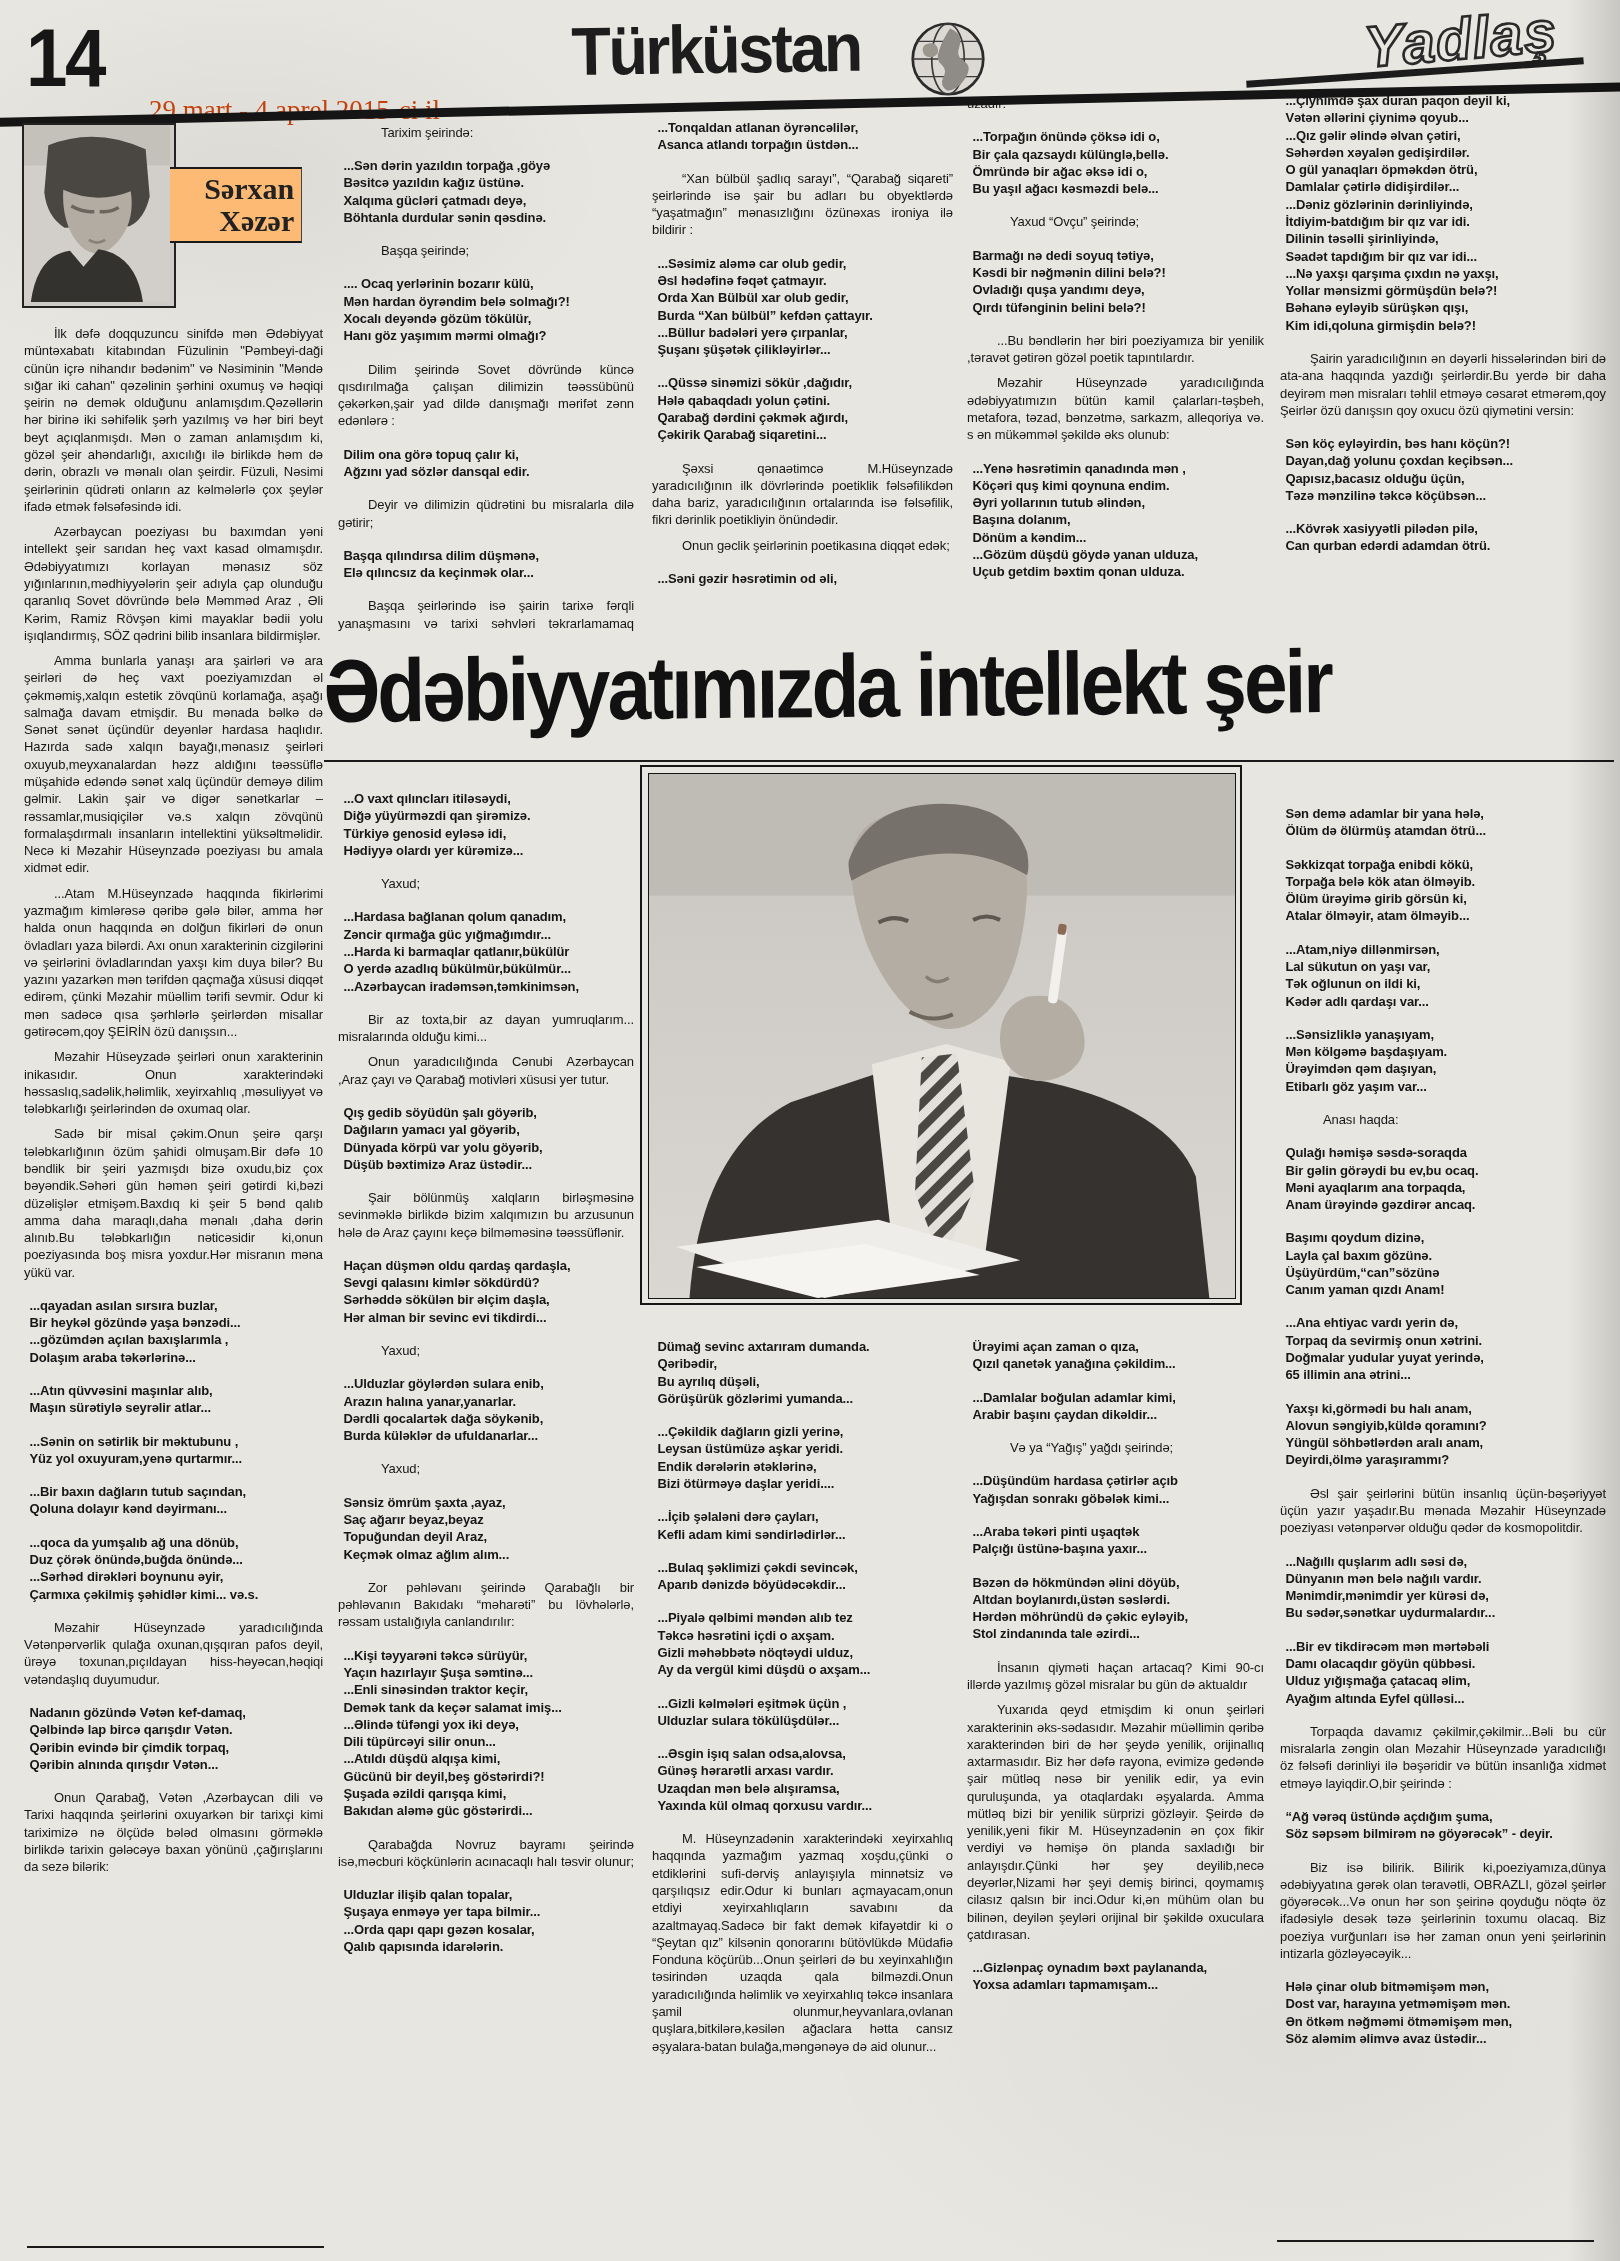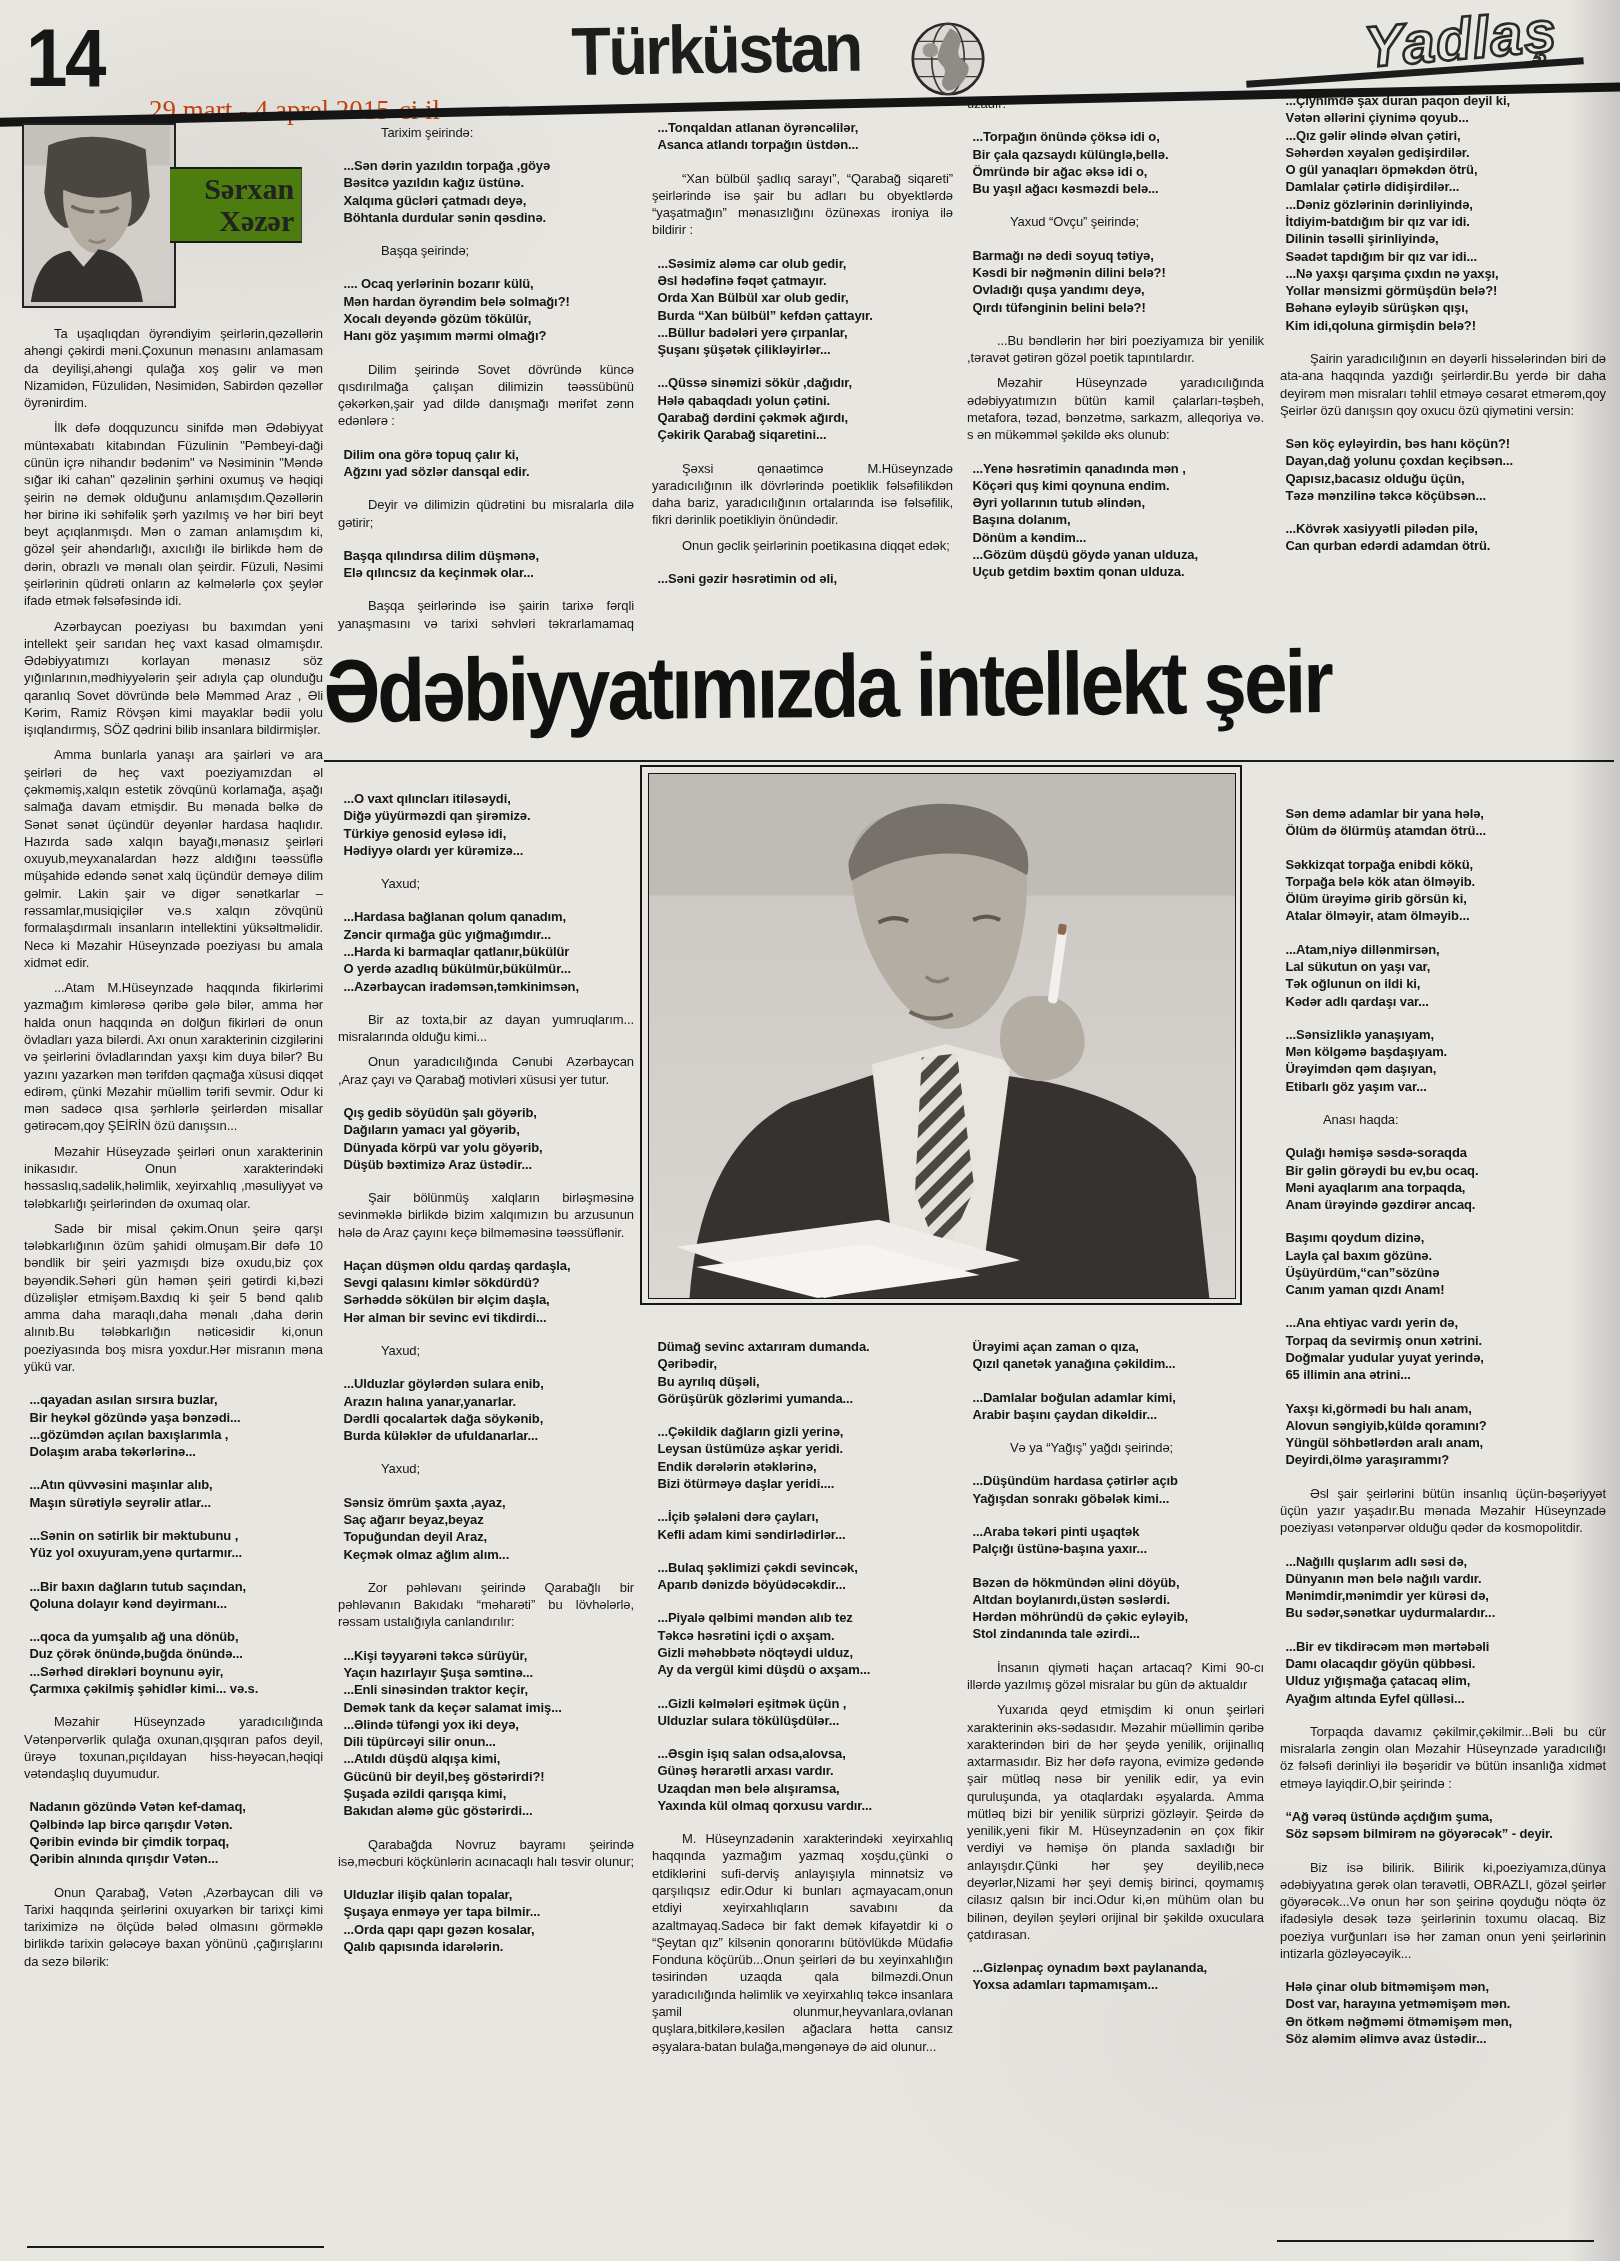--- a/index.html
+++ b/index.html
@@ -19,21 +19,21 @@
   .issuedate{left:149px;top:59px;font-family:"Liberation Serif",serif;font-size:27px;color:#c2410c;margin-top:36px;}
   .masthead{left:571px;top:12px;font-size:68px;font-weight:bold;letter-spacing:-2.7px;
        transform:scaleX(.95) rotate(-.8deg);transform-origin:left top;color:#1d1d1d;}
   .globe{left:908px;top:19px;}
   .corner{left:1364px;top:5.4px;font-size:58px;font-weight:bold;font-style:italic;
        color:#e8e6e1;-webkit-text-stroke:2.7px #2a2a2a;letter-spacing:1.4px;transform:rotate(-5deg);}
   .corner-bar{left:1246px;top:69px;width:338px;height:7.4px;background:#1c1c1c;transform:rotate(-4deg);}
   .top-rule{left:-6.8px;top:100px;width:1641px;height:8.8px;background:#151515;transform:rotate(-1.25deg);}
   
   .author-photo{left:22px;top:123px;width:150px;height:181px;border:2px solid #222;background:#cfccc7;}
-  .author-plate{left:170px;top:167px;width:132px;height:76px;background:#4d7c0f;
+  .author-plate{left:170px;top:167px;width:132px;height:76px;background:#fdba74;
        border-top:2.7px solid #1a1a1a;border-bottom:2.7px solid #1a1a1a;border-right:1.4px solid #444;
        text-align:right;padding:4px 6.8px 0 0;box-sizing:border-box;
        font-family:"Liberation Serif",serif;font-weight:bold;font-size:30px;line-height:1.05;color:#222;}
   
   .col{position:absolute;font-size:13px;line-height:1.33;letter-spacing:-0.1px;overflow:hidden;}
   .blk{margin:0 0 2.7px;}
   .p{text-align:justify;text-indent:30px;margin-top:8px;}
   .lead{text-align:justify;}
   .v{font-weight:bold;white-space:pre-line;margin:16px 0;padding-left:5.4px;}
   .cue{text-indent:43px;margin:10.8px 0 4px;}
@@ -82,21 +82,20 @@
       <path d="M10 262 q10 -70 58 -76 l20 24 l22 -26 q56 8 66 78z" fill="#34322f"></path>
     </svg>
   </div>
   <div class="abs author-plate">
     <div>Sərxan</div>
     <div>Xəzər</div>
   </div>
 
   <div class="col" style="left:24px;top:317px;width:299px;height:1925px;">
     <div>
-        <div class="blk p">Ta uşaqlıqdan öyrəndiyim şeirlərin,qəzəllərin ahəngi çəkirdi məni.Çoxunun mənasını anlamasam da deyilişi,ahəngi qulağa xoş gəlir və mən Nizamidən, Füzulidən, Nəsimidən, Sabirdən qəzəllər öyrənirdim.</div>
         <div class="blk p">İlk dəfə doqquzuncu sinifdə mən Ədəbiyyat müntəxabatı kitabından Füzulinin "Pəmbeyi-daği cünün içrə nihandır bədənim" və Nəsiminin "Məndə sığar iki cahan" qəzəlinin şərhini oxumuş və həqiqi şeirin nə demək olduğunu anlamışdım.Qəzəllərin hər birinə iki səhifəlik şərh yazılmış və hər biri beyt beyt açıqlanmışdı. Mən o zaman anlamışdım ki, gözəl şeir ahəndarlığı, axıcılığı ilə birlikdə həm də dərin, obrazlı və mənalı olan şeirdir. Füzuli, Nəsimi şeirlərinin qüdrəti onların az kəlmələrlə çox şeylər ifadə etmək fəlsəfəsində idi.</div>
         <div class="blk p">Azərbaycan poeziyası bu baxımdan yəni intellekt şeir sarıdan heç vaxt kasad olmamışdır. Ədəbiyyatımızı korlayan mənasız söz yığınlarının,mədhiyyələrin şeir adıyla çap olunduğu qaranlıq Sovet dövründə belə Məmməd Araz , Əli Kərim, Ramiz Rövşən kimi mayaklar bədii yolu işıqlandırmış, SÖZ qədrini bilib insanlara bildirmişlər.</div>
         <div class="blk p">Amma bunlarla yanaşı ara şairləri və ara şeirləri də heç vaxt poeziyamızdan əl çəkməmiş,xalqın estetik zövqünü korlamağa, aşağı salmağa davam etmişdir. Bu mənada bəlkə də Sənət sənət üçündür deyənlər hardasa haqlıdır. Hazırda sadə xalqın bayağı,mənasız şeirləri oxuyub,meyxanalardan həzz aldığını təəssüflə müşahidə edəndə sənət xalq üçündür deməyə dilim gəlmir. Lakin şair və digər sənətkarlar –rəssamlar,musiqiçilər və.s xalqın zövqünü formalaşdırmalı insanların intellektini yüksəltməlidir. Necə ki Məzahir Hüseynzadə poeziyası bu amala xidmət edir.</div>
         <div class="blk p">...Atam M.Hüseynzadə haqqında fikirlərimi yazmağım kimlərəsə qəribə gələ bilər, amma hər halda onun haqqında ən dolğun fikirləri də onun övladları yaza bilərdi. Axı onun xarakterinin cizgilərini və şeirlərini övladlarından yaxşı kim duya bilər? Bu yazını yazarkən mən tərifdən qaçmağa xüsusi diqqət edirəm, çünki Məzahir müəllim tərifi sevmir. Odur ki mən sadəcə qısa şərhlərlə şeirlərdən misallar gətirəcəm,qoy ŞEİRİN özü danışsın...</div>
         <div class="blk p">Məzahir Hüseyzadə şeirləri onun xarakterinin inikasıdır. Onun xarakterindəki həssaslıq,sadəlik,həlimlik, xeyirxahlıq ,məsuliyyət və tələbkarlığı şeirlərindən də oxumaq olar.</div>
         <div class="blk p">Sadə bir misal çəkim.Onun şeirə qarşı tələbkarlığının özüm şahidi olmuşam.Bir dəfə 10 bəndlik bir şeiri yazmışdı bizə oxudu,biz çox bəyəndik.Səhəri gün həmən şeiri gətirdi ki,bəzi düzəlişlər etmişəm.Baxdıq ki şeir 5 bənd qalıb amma daha maraqlı,daha mənalı ,daha dərin alınıb.Bu tələbkarlığın nəticəsidir ki,onun poeziyasında boş misra yoxdur.Hər misranın məna yükü var.</div>
         <div class="blk v">...qayadan asılan sırsıra buzlar,
 Bir heykəl gözündə yaşa bənzədi...
 ...gözümdən açılan baxışlarımla ,
 Dolaşım araba təkərlərinə...</div>

